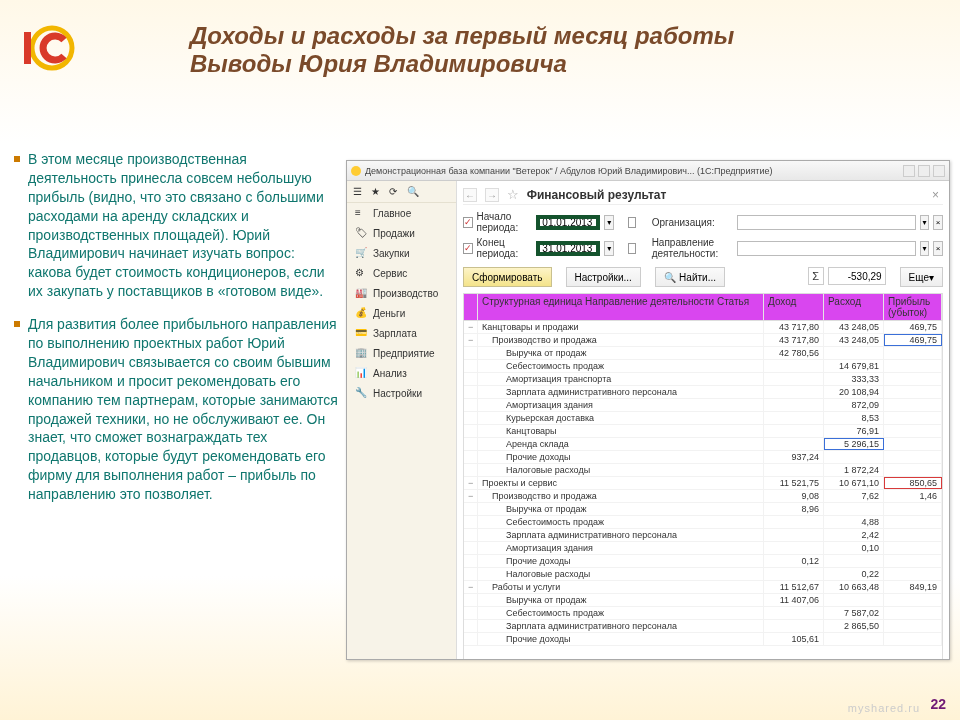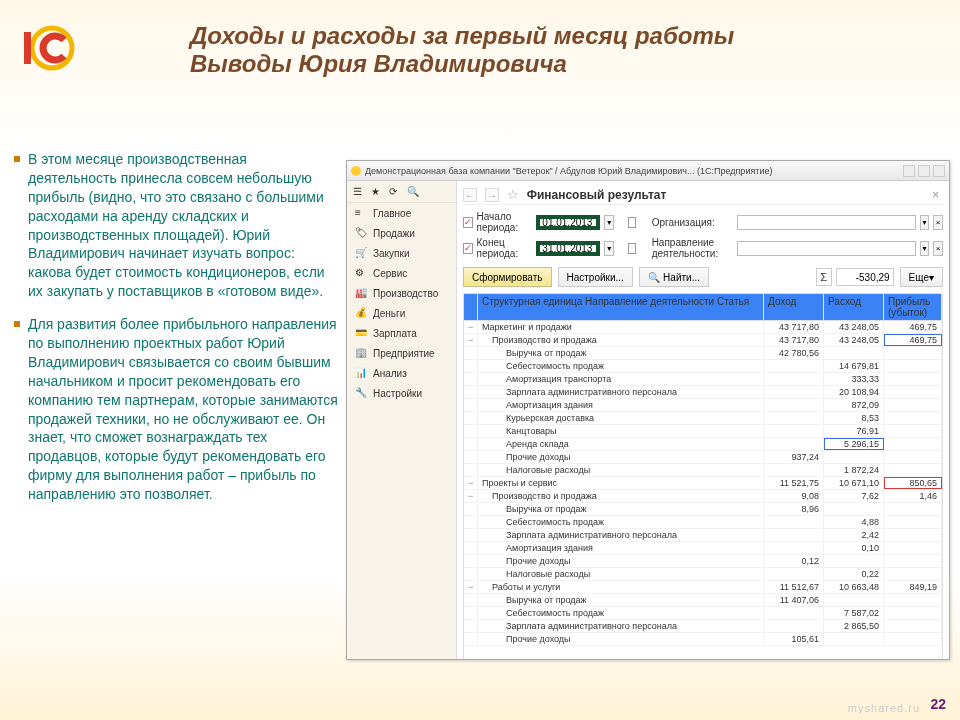--- a/index.html
+++ b/index.html
@@ -36,29 +36,29 @@
 .filters { margin-top: 4px; }
 .filter-row { display: flex; align-items: center; gap: 4px; padding: 2px 0; font-size: 10px; }
 .filter-row .chk { width: 11px; height: 11px; border: 1px solid #999; display: inline-flex; align-items: center; justify-content: center; color: #c33; font-size: 9px; }
 .filter-row label { width: 88px; }
 .filter-row input.date { width: 64px; height: 15px; border: 4px solid #14532d; font-size: 10px; padding: 0 2px; }
 .filter-row .calbtn { width: 14px; height: 15px; border: 1px solid #bbb; background: #f4f4f4; font-size: 8px; }
 .filter-row .lbl2 { margin-left: 12px; width: 128px; }
 .filter-row input.wide { flex: 1; height: 15px; border: 1px solid #bbb; }
 .filter-row .ddbtn { width: 14px; height: 15px; border: 1px solid #bbb; background: #f4f4f4; font-size: 8px; }
 
-.action-row { display: flex; align-items: center; gap: 6px; margin: 6px 0; }
+.action-row { display: flex; align-items: flex-start; gap: 14px; margin: 6px 0; }
 .btn { height: 20px; padding: 0 8px; border: 1px solid #c9c08f; background: linear-gradient(#fdf4c8,#f4e38a); font-size: 10px; cursor: pointer; display: inline-flex; align-items: center; }
 .btn.plain { background: linear-gradient(#fafafa,#eee); border-color: #ccc; }
 .sumbox { margin-left: auto; display: flex; align-items: center; gap: 4px; }
 .sumbox .sigma { width: 16px; height: 18px; border: 1px solid #ccc; display: flex; align-items: center; justify-content: center; font-size: 11px; }
 .sumbox input { width: 58px; height: 18px; border: 1px solid #ccc; font-size: 10px; text-align: right; padding-right: 3px; }
 
 .grid { border: 1px solid #ddd; height: 380px; overflow: auto; }
-.gh { display: grid; grid-template-columns: 14px 1fr 60px 60px 58px; background: #3b82f6; border-bottom: 1px solid #ddd; font-size: 10px; }
+.gh { display: grid; grid-template-columns: 14px 1fr 60px 60px 58px; background: #d946ef; border-bottom: 1px solid #ddd; font-size: 10px; }
 .gh div { padding: 2px 4px; border-right: 1px solid #e5e5e5; }
 .gh .multiline { line-height: 1.1; }
 .gr { display: grid; grid-template-columns: 14px 1fr 60px 60px 58px; font-size: 9px; border-bottom: 1px solid #f2f2f2; }
 .gr div { padding: 1px 4px; border-right: 1px solid #f2f2f2; white-space: nowrap; overflow: hidden; }
 .gr .num { text-align: right; }
 .gr .toggle { text-align: center; color: #888; cursor: pointer; }
 .gr.lvl0 .name { font-weight: normal; }
 .gr.lvl1 .name { padding-left: 14px; }
 .gr.lvl2 .name { padding-left: 28px; }
 .hl-blue { outline: 1px solid #3a6fd8; outline-offset: -1px; }
@@ -193,21 +193,21 @@
           <div class="multiline">Структурная единица
 Направление деятельности
 Статья</div>
           <div>Доход</div>
           <div>Расход</div>
           <div>Прибыль (убыток)</div>
         </div>
         <div id="grid-body">
             <div class="gr lvl0">
               <div class="toggle">−</div>
-              <div class="name">Маркетинг и продажи</div>
+              <div class="name">Канцтовары и продажи</div>
               <div class="num">43 717,80</div>
               <div class="num">43 248,05</div>
               <div class="num">469,75</div>
             </div>
             <div class="gr lvl1">
               <div class="toggle">−</div>
               <div class="name">Производство и продажа</div>
               <div class="num">43 717,80</div>
               <div class="num">43 248,05</div>
               <div class="num hl-blue">469,75</div>

